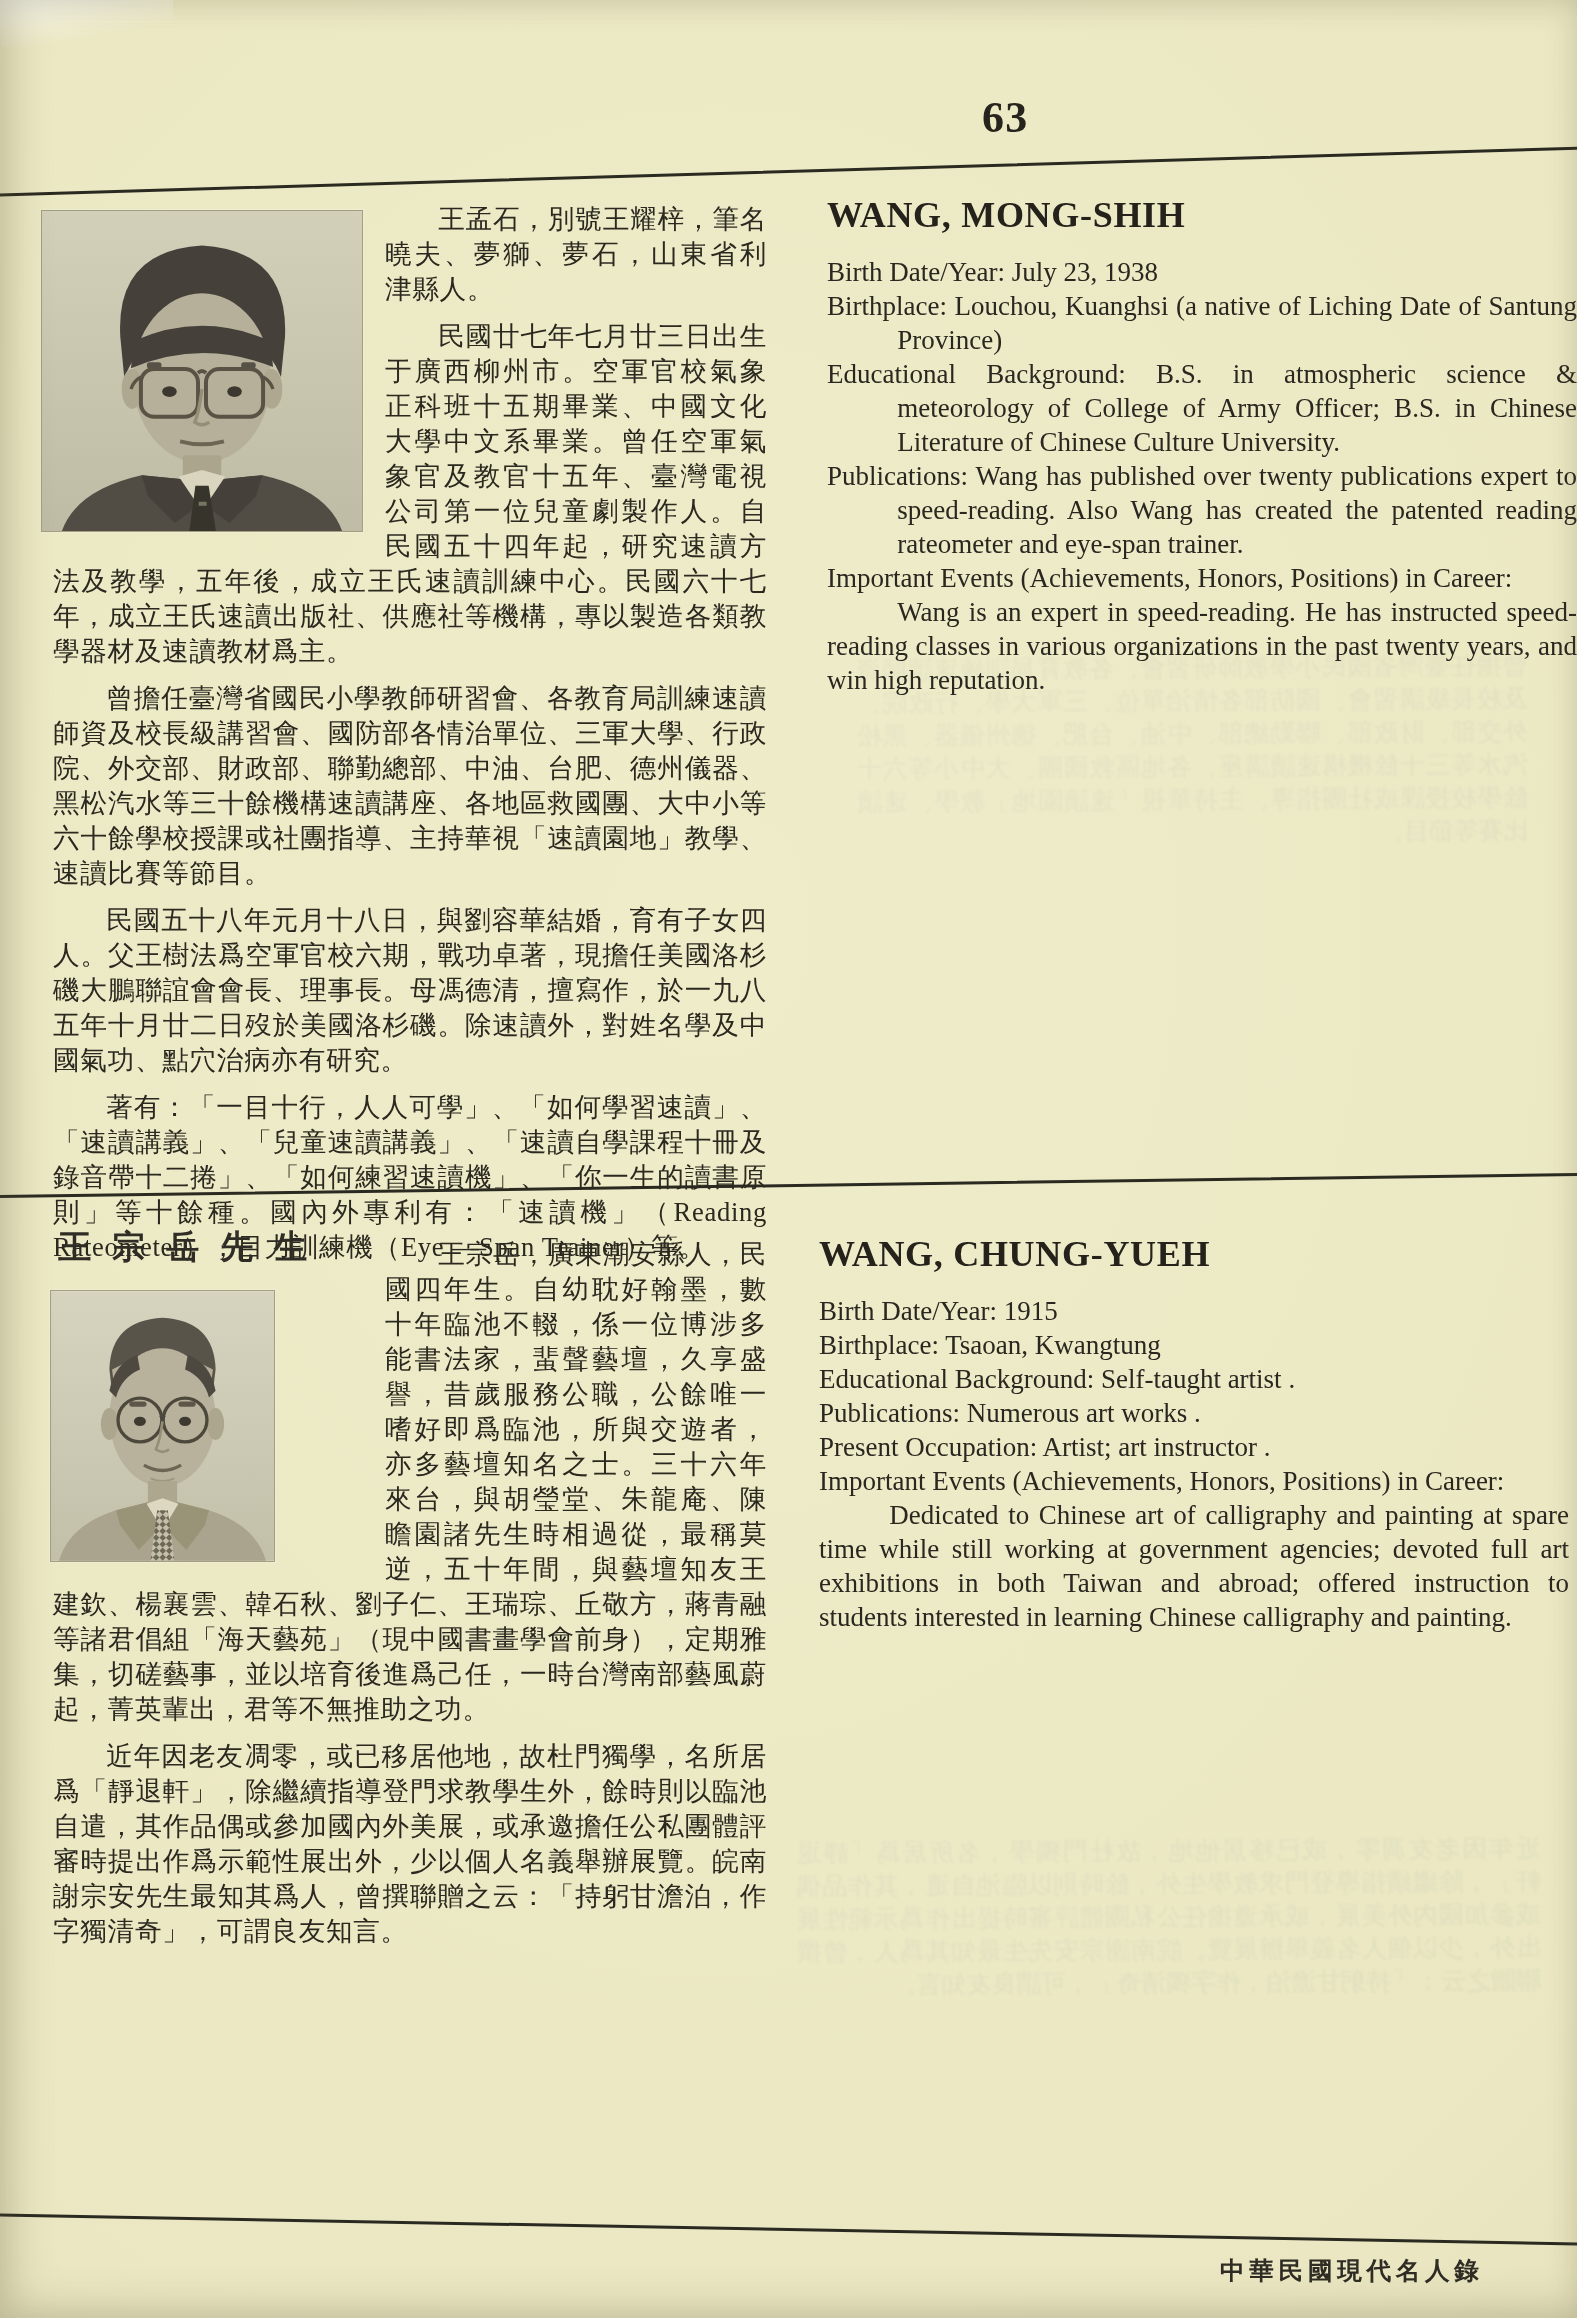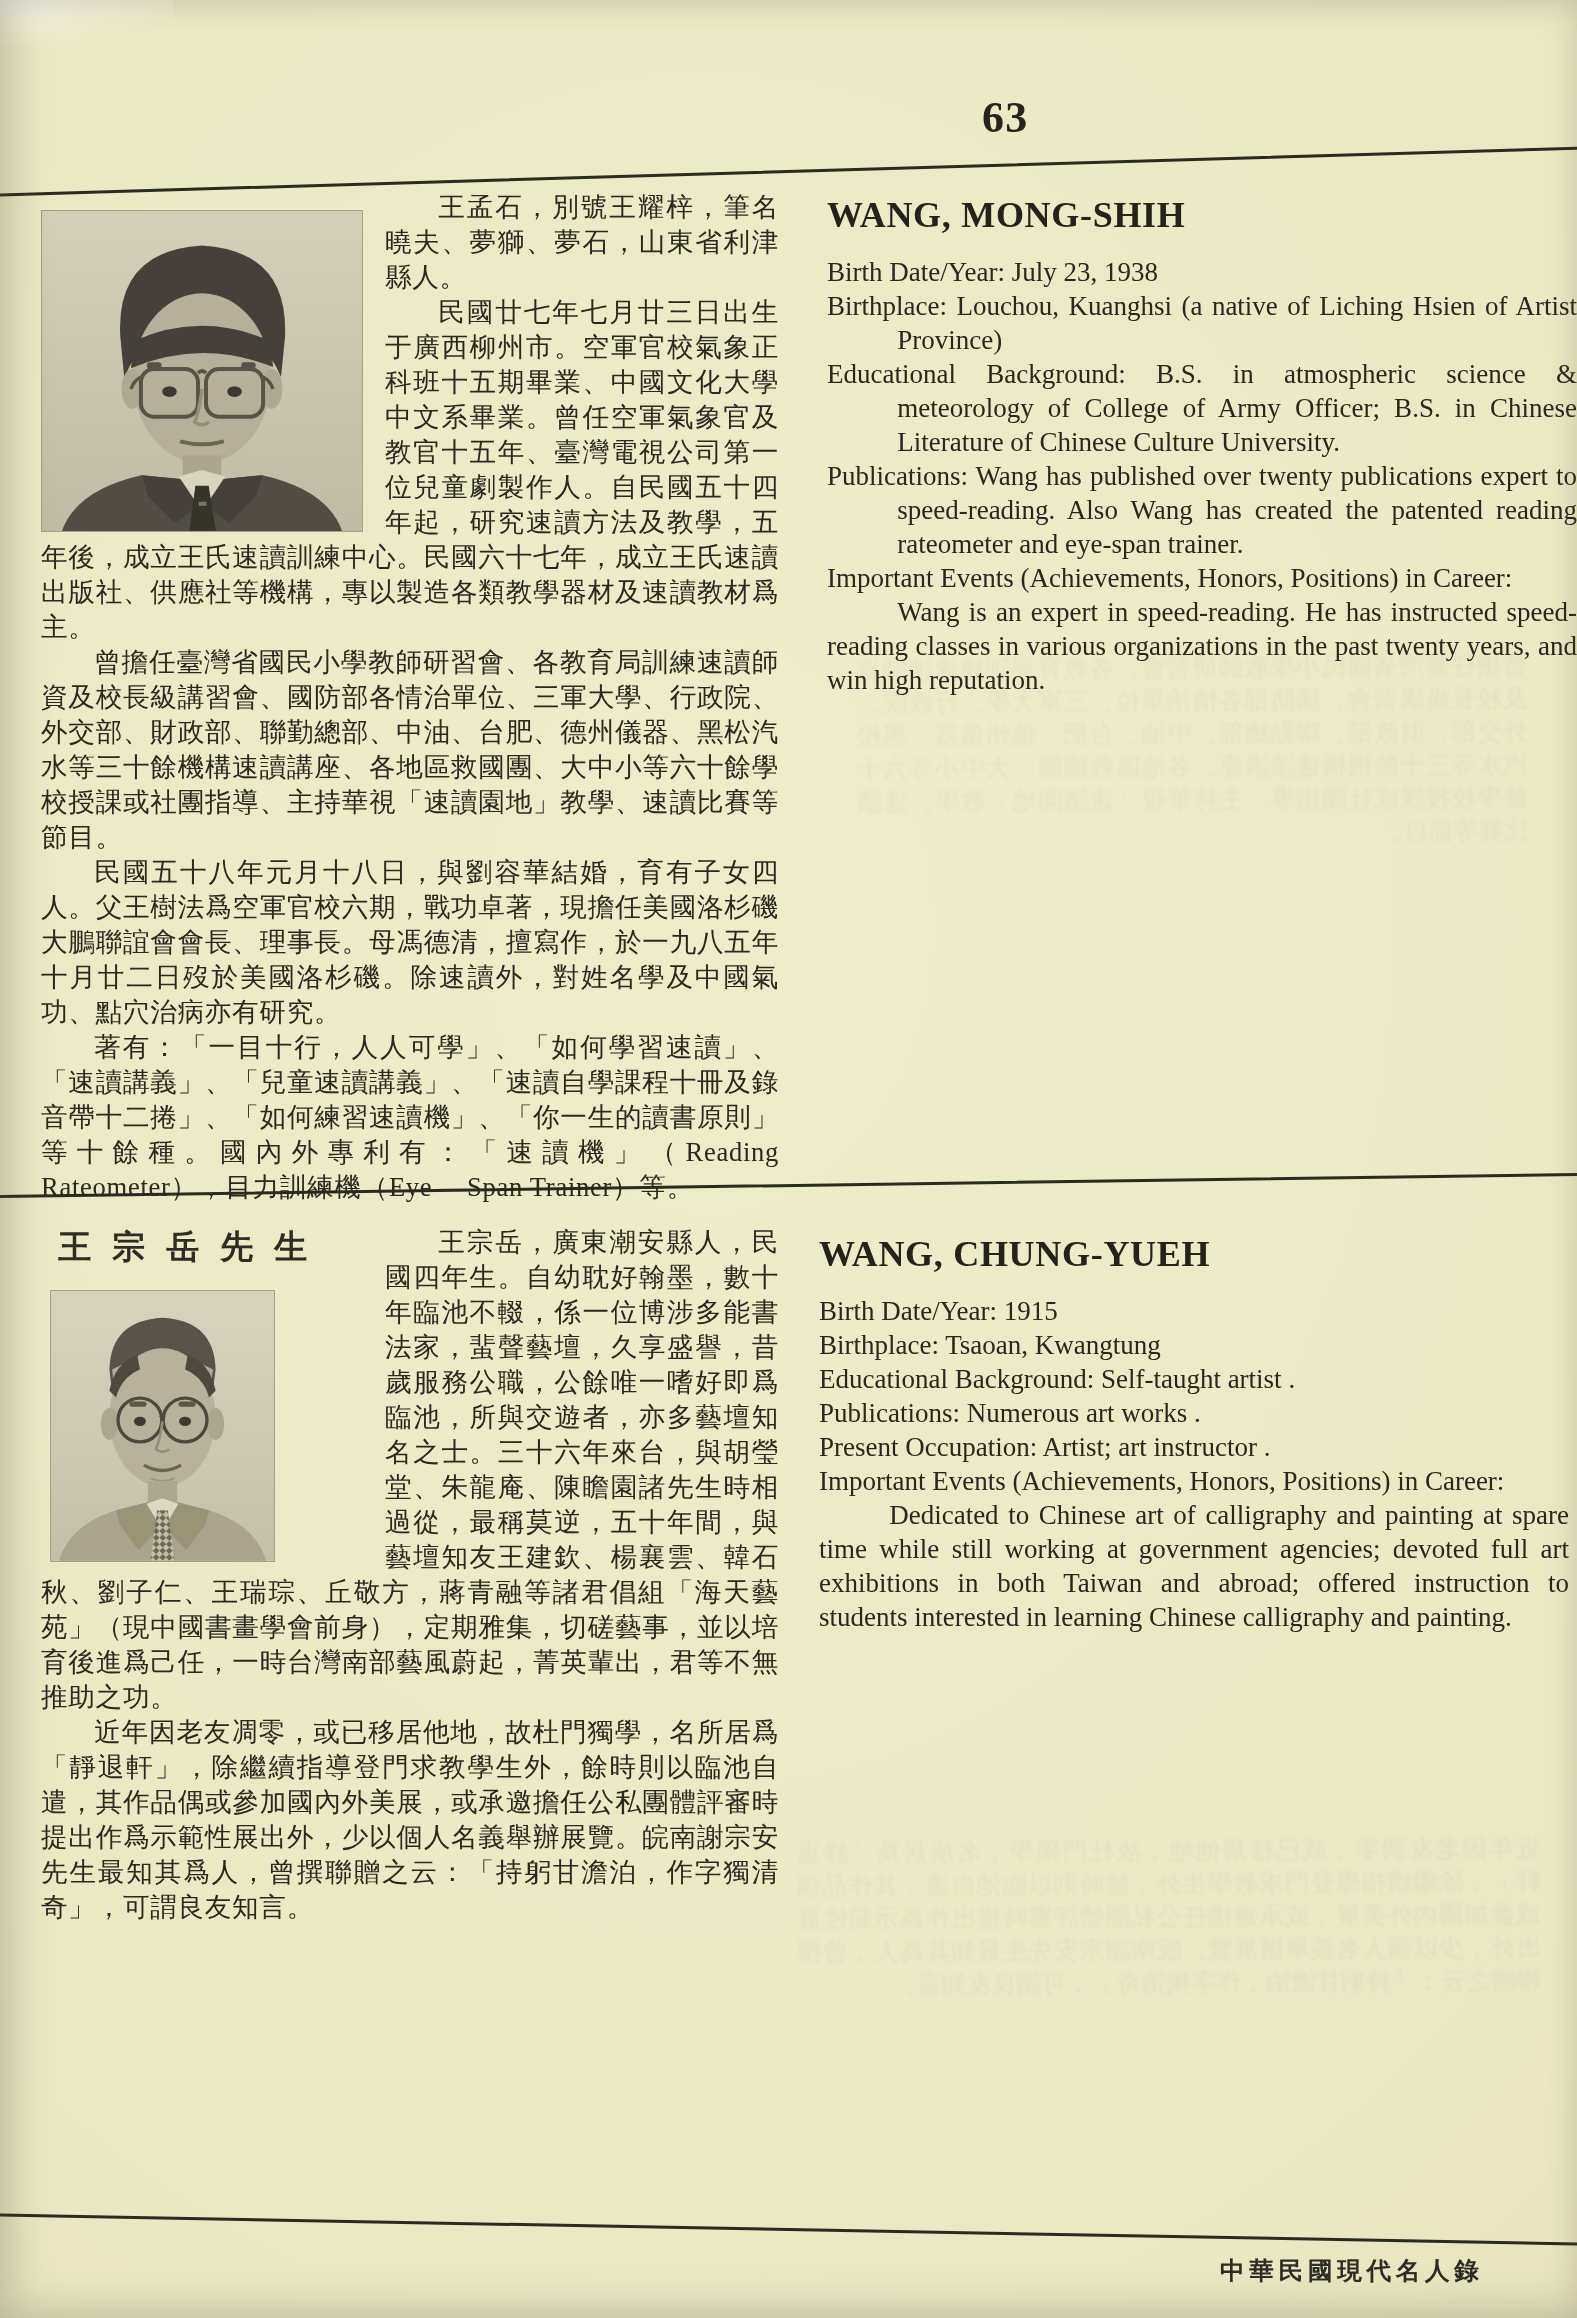--- a/index.html
+++ b/index.html
@@ -26,21 +26,21 @@
   .e1-right{left:819px;top:194px;margin-left:8px;}
   .e2-left{left:41px;top:1225px;}
   .e2-right{left:819px;top:1233px;}
 
   .float-box{float:left;width:344px;}
   .name-zh{font-size:33px;font-weight:bold;letter-spacing:21px;padding-left:17.3px;white-space:nowrap;color:#2e2c24;}
   .photo{margin-top:20px;border:0.7px solid #a39f85;box-shadow:0 0 0 0.7px rgba(255,255,255,.25);}
   .photo-1{width:320px;}
   .photo-2{width:223px;margin-left:9.3px;}
 
-  .zh p{font-size:26.6px;line-height:35px;margin:0;text-align:justify;text-indent:2em;
+  .zh p{font-size:26.6px;line-height:35px;margin:12px;text-align:justify;text-indent:2em;
         text-justify:inter-ideograph;letter-spacing:0.7px;color:#2a281f;}
   .zh{overflow:hidden;zoom:1;}
   .zh .flow{overflow:visible;}
 
   .en-heading{font-size:36px;font-weight:bold;letter-spacing:0.7px;margin:0 0 18.6px 0;color:#24221a;}
   .en-field{font-size:27px;line-height:34px;margin:0;text-align:justify;
             padding-left:2.6em;text-indent:-2.6em;color:#29271f;}
   .en-field.nohang{padding-left:0;text-indent:0;}
   .en-career{font-size:27px;line-height:34px;margin:0;text-align:justify;text-indent:2.6em;color:#29271f;}
 
@@ -104,21 +104,21 @@
       <p>曾擔任臺灣省國民小學教師研習會、各教育局訓練速讀師資及校長級講習會、國防部各情治單位、三軍大學、行政院、外交部、財政部、聯勤總部、中油、台肥、德州儀器、黑松汽水等三十餘機構速讀講座、各地區救國團、大中小等六十餘學校授課或社團指導、主持華視「速讀園地」教學、速讀比賽等節目。</p>
       <p>民國五十八年元月十八日，與劉容華結婚，育有子女四人。父王樹法爲空軍官校六期，戰功卓著，現擔任美國洛杉磯大鵬聯誼會會長、理事長。母馮德清，擅寫作，於一九八五年十月廿二日歿於美國洛杉磯。除速讀外，對姓名學及中國氣功、點穴治病亦有研究。</p>
       <p>著有：「一目十行，人人可學」、「如何學習速讀」、「速讀講義」、「兒童速讀講義」、「速讀自學課程十冊及錄音帶十二捲」、「如何練習速讀機」、「你一生的讀書原則」等十餘種。國內外專利有：「速讀機」（Reading Rateometer），目力訓練機（Eye —Span Trainer）等。</p>
     </div>
     <div class="clear"></div>
   </div>
 
   <div class="col-right e1-right">
     <h2 class="en-heading">WANG, MONG-SHIH</h2>
     <p class="en-field">Birth Date/Year: July 23, 1938</p>
-    <p class="en-field">Birthplace: Louchou, Kuanghsi (a native of Liching Hsien of Artist Province)</p>
+    <p class="en-field">Birthplace: Louchou, Kuanghsi (a native of Liching Date of Santung Province)</p>
     <p class="en-field">Educational Background: B.S. in atmospheric science &amp; meteorology of College of Army Officer; B.S. in Chinese Literature of Chinese Culture University.</p>
     <p class="en-field">Publications: Wang has published over twenty publications expert to speed-reading. Also Wang has created the patented reading rateometer and eye-span trainer.</p>
     <p class="en-field nohang">Important Events (Achievements, Honors, Positions) in Career:</p>
     <p class="en-career">Wang is an expert in speed-reading.  He has instructed speed-reading classes in various organizations in the past twenty years, and win high reputation.</p>
   </div>
 
   <div class="col-left e2-left zh">
     <div class="float-box">
       <div class="name-zh">王宗岳先生</div>
       <svg class="photo photo-2" viewBox="0 0 336 406" width="223" height="270" role="img">

